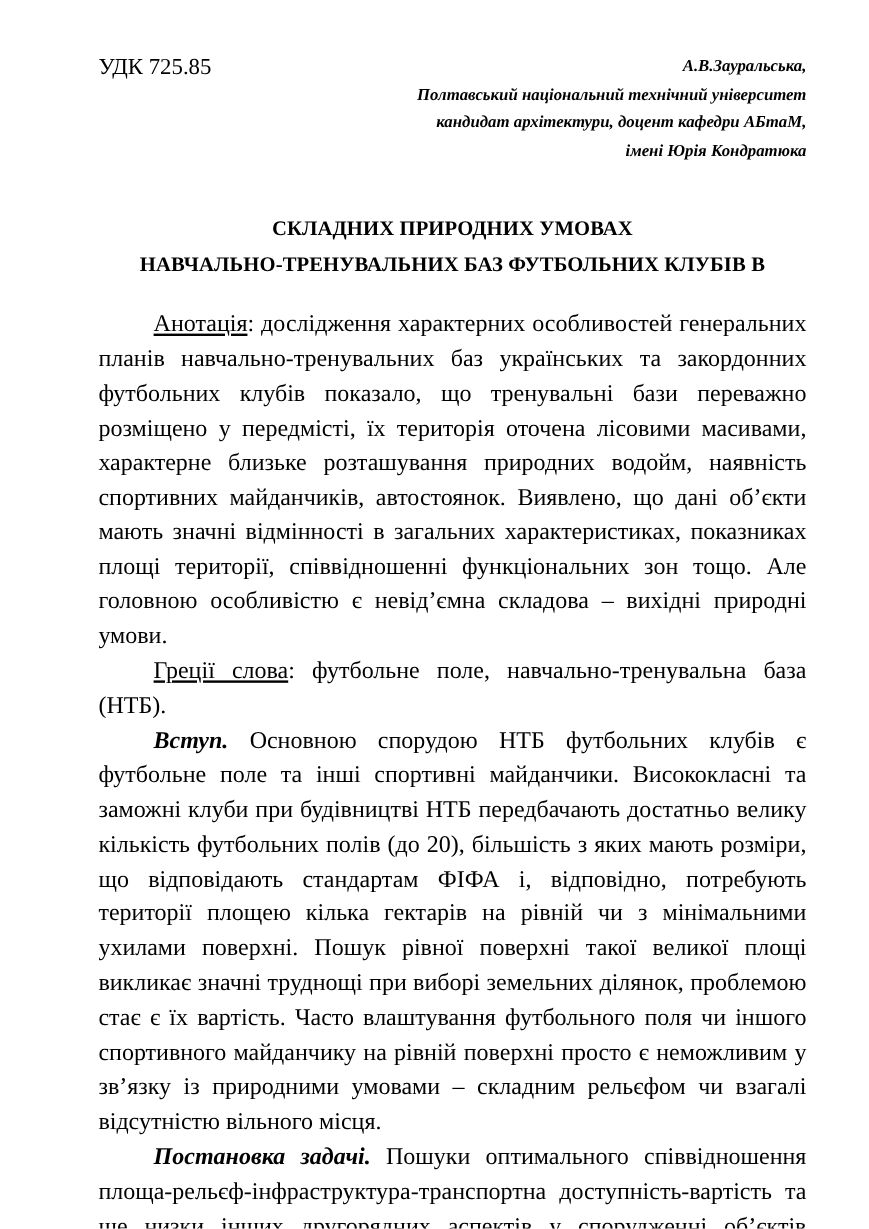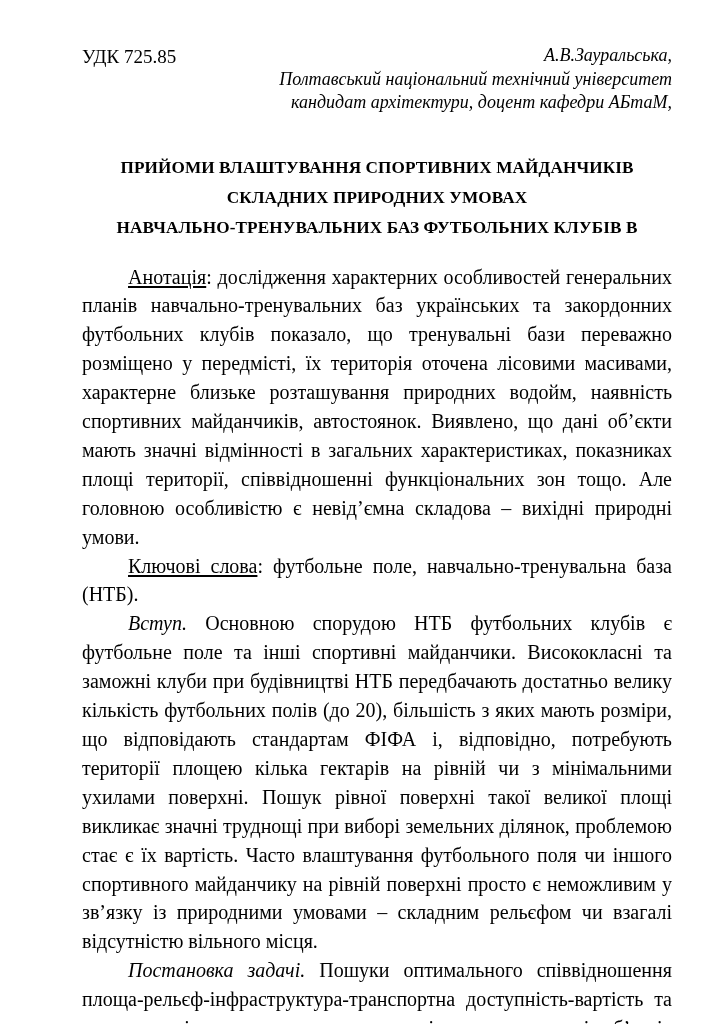--- a/index.html
+++ b/index.html
@@ -41,22 +41,23 @@
     position: absolute;
     left: 0;
     top: 44px;
     font-size: 19px;
     line-height: 26px;
     white-space: nowrap;
   }
   .affiliation {
     text-align: right;
     font-style: italic;
-    font-size: 18px;
+    font-size: 14px;
     line-height: 23.5px;
+    font-weight: bold;
   }
   .affiliation .aff-line {
     display: block;
     white-space: nowrap;
   }
   .affiliation .aff-line.author {
     font-style: italic;
   }
 
   
@@ -83,53 +84,53 @@
     text-indent: 46px;
     font-size: 20px;
     line-height: 28.9px;
     hyphens: none;
   }
   .u-underline {
     text-decoration: underline;
     text-underline-offset: 2px;
   }
   .lead-bold-italic {
-    font-weight: normal;
+    font-weight: bold;
     font-style: italic;
   }
   .last-line-natural {
     text-align-last: left;
   }
 </style>
 </head>
 <body>
 
 <div class="page">
   <div class="content">
 
     <div class="header-row">
       <div class="udk">УДК 725.85</div>
       <div class="affiliation">
         <span class="aff-line author">А.В.Зауральська,</span>
         <span class="aff-line">Полтавський національний технічний університет</span>
         <span class="aff-line">кандидат архітектури, доцент кафедри АБтаМ,</span>
+        <span class="aff-line">імені Юрія Кондратюка</span>
       </div>
     </div>
 
     <div class="title">
-      <span class="t-line">ПРИЙОМИ ВЛАШТУВАННЯ СПОРТИВНИХ МАЙДАНЧИКІВ</span>
       <span class="t-line">СКЛАДНИХ ПРИРОДНИХ УМОВАХ</span>
       <span class="t-line">НАВЧАЛЬНО-ТРЕНУВАЛЬНИХ БАЗ ФУТБОЛЬНИХ КЛУБІВ В</span>
     </div>
 
     <div class="body-block">
 
       <p class="para"><span class="u-underline">Анотація</span><span>:</span><span> дослідження характерних особливостей генеральних планів навчально-тренувальних баз українських та закордонних футбольних клубів показало, що тренувальні бази переважно розміщено у передмісті, їх територія оточена лісовими масивами, характерне близьке розташування природних водойм, наявність спортивних майданчиків, автостоянок. Виявлено, що дані об’єкти мають значні відмінності в загальних характеристиках, показниках площі території, співвідношенні функціональних зон тощо. Але головною особливістю є невід’ємна складова – вихідні природні умови.</span></p>
 
-      <p class="para last-line-natural"><span class="u-underline">Ключові слова</span><span>:</span><span> футбольне поле, навчально-тренувальна база (НТБ).</span></p>
+      <p class="para last-line-natural"><span class="u-underline">Греції слова</span><span>:</span><span> футбольне поле, навчально-тренувальна база (НТБ).</span></p>
 
       <p class="para"><span class="lead-bold-italic">Вступ.</span><span> Основною спорудою НТБ футбольних клубів є футбольне поле та інші спортивні майданчики. Висококласні та заможні клуби при будівництві НТБ передбачають достатньо велику кількість футбольних полів (до 20), більшість з яких мають розміри, що відповідають стандартам ФІФА і, відповідно, потребують території площею кілька гектарів на рівній чи з мінімальними ухилами поверхні. Пошук рівної поверхні такої великої площі викликає значні труднощі при виборі земельних ділянок,  проблемою стає є їх вартість.   Часто влаштування футбольного поля чи іншого спортивного майданчику на рівній поверхні просто є неможливим у зв’язку із природними умовами – складним рельєфом чи взагалі  відсутністю вільного місця.</span></p>
 
       <p class="para"><span class="lead-bold-italic">Постановка задачі.</span><span> Пошуки оптимального співвідношення площа-рельєф-інфраструктура-транспортна доступність-вартість та ще низки інших другорядних аспектів у спорудженні об’єктів фізкультурного та спортивного призначення велися ще з античних часів. Так, дослідження олімпійських арен класичного періоду   давньої Греції (VI ст. до н.е.) доводять, що в умовах</span></p>
 
     </div>
   </div>
 </div>
 
 </body></html>

